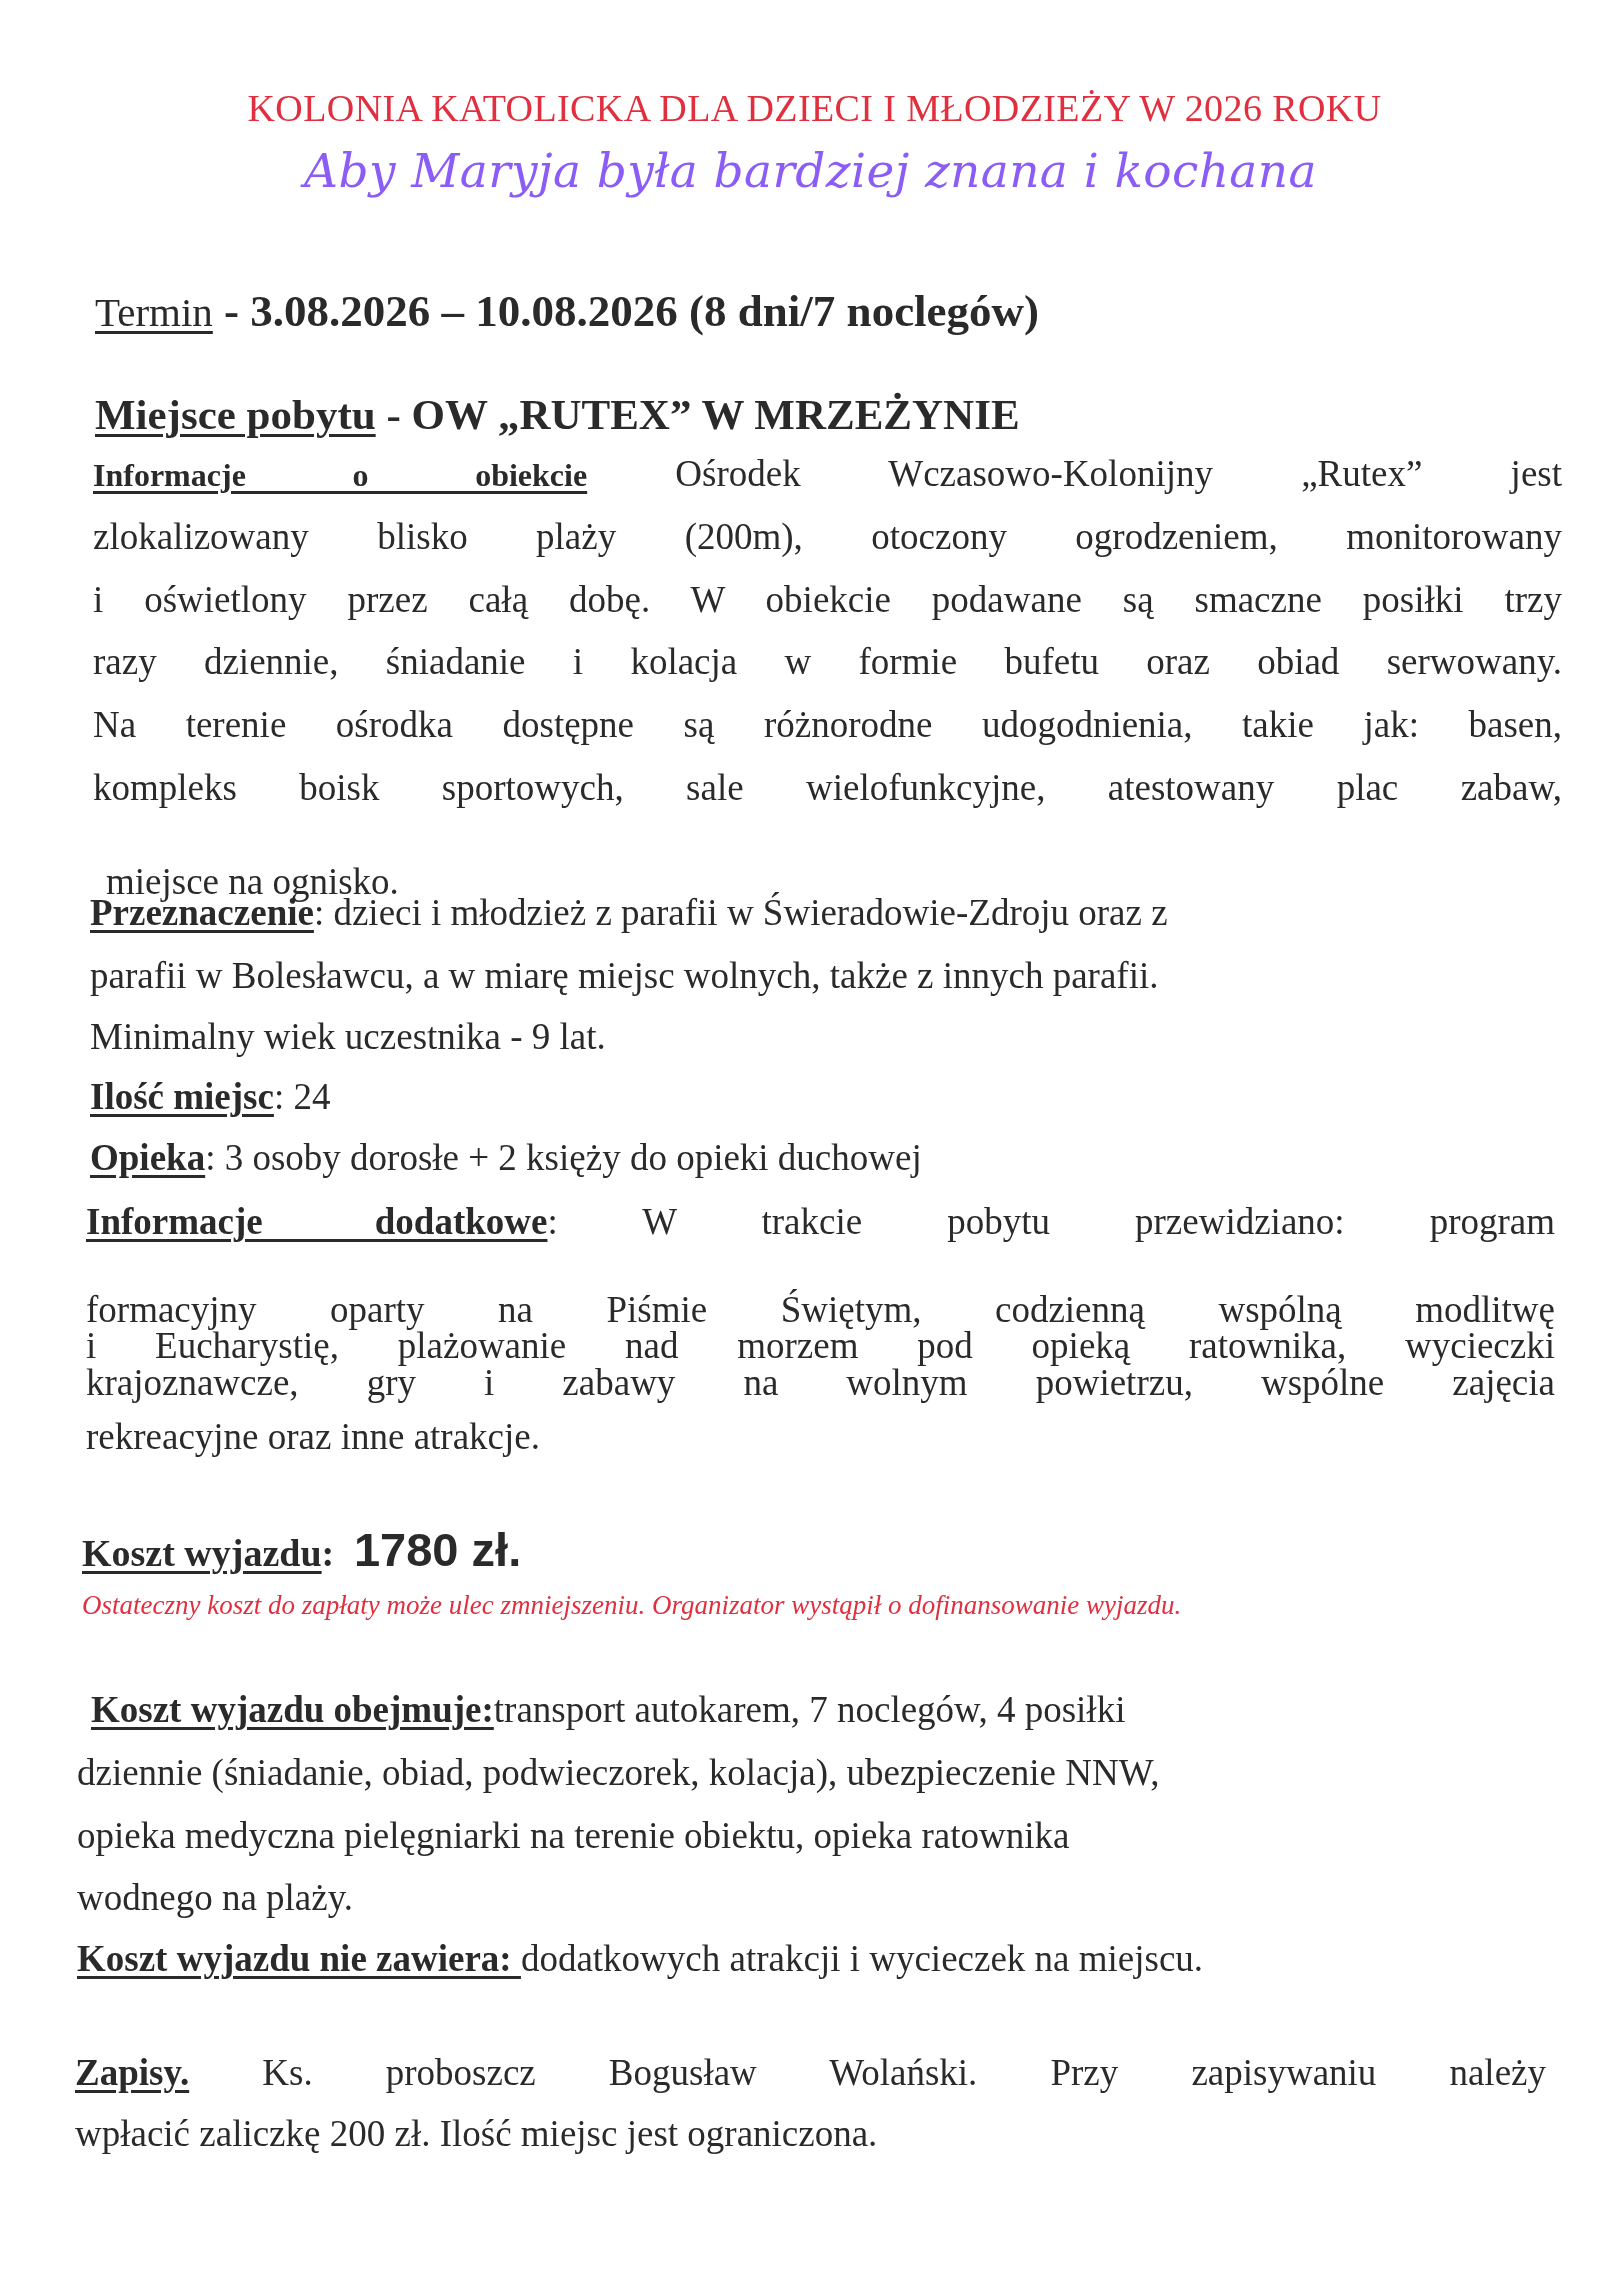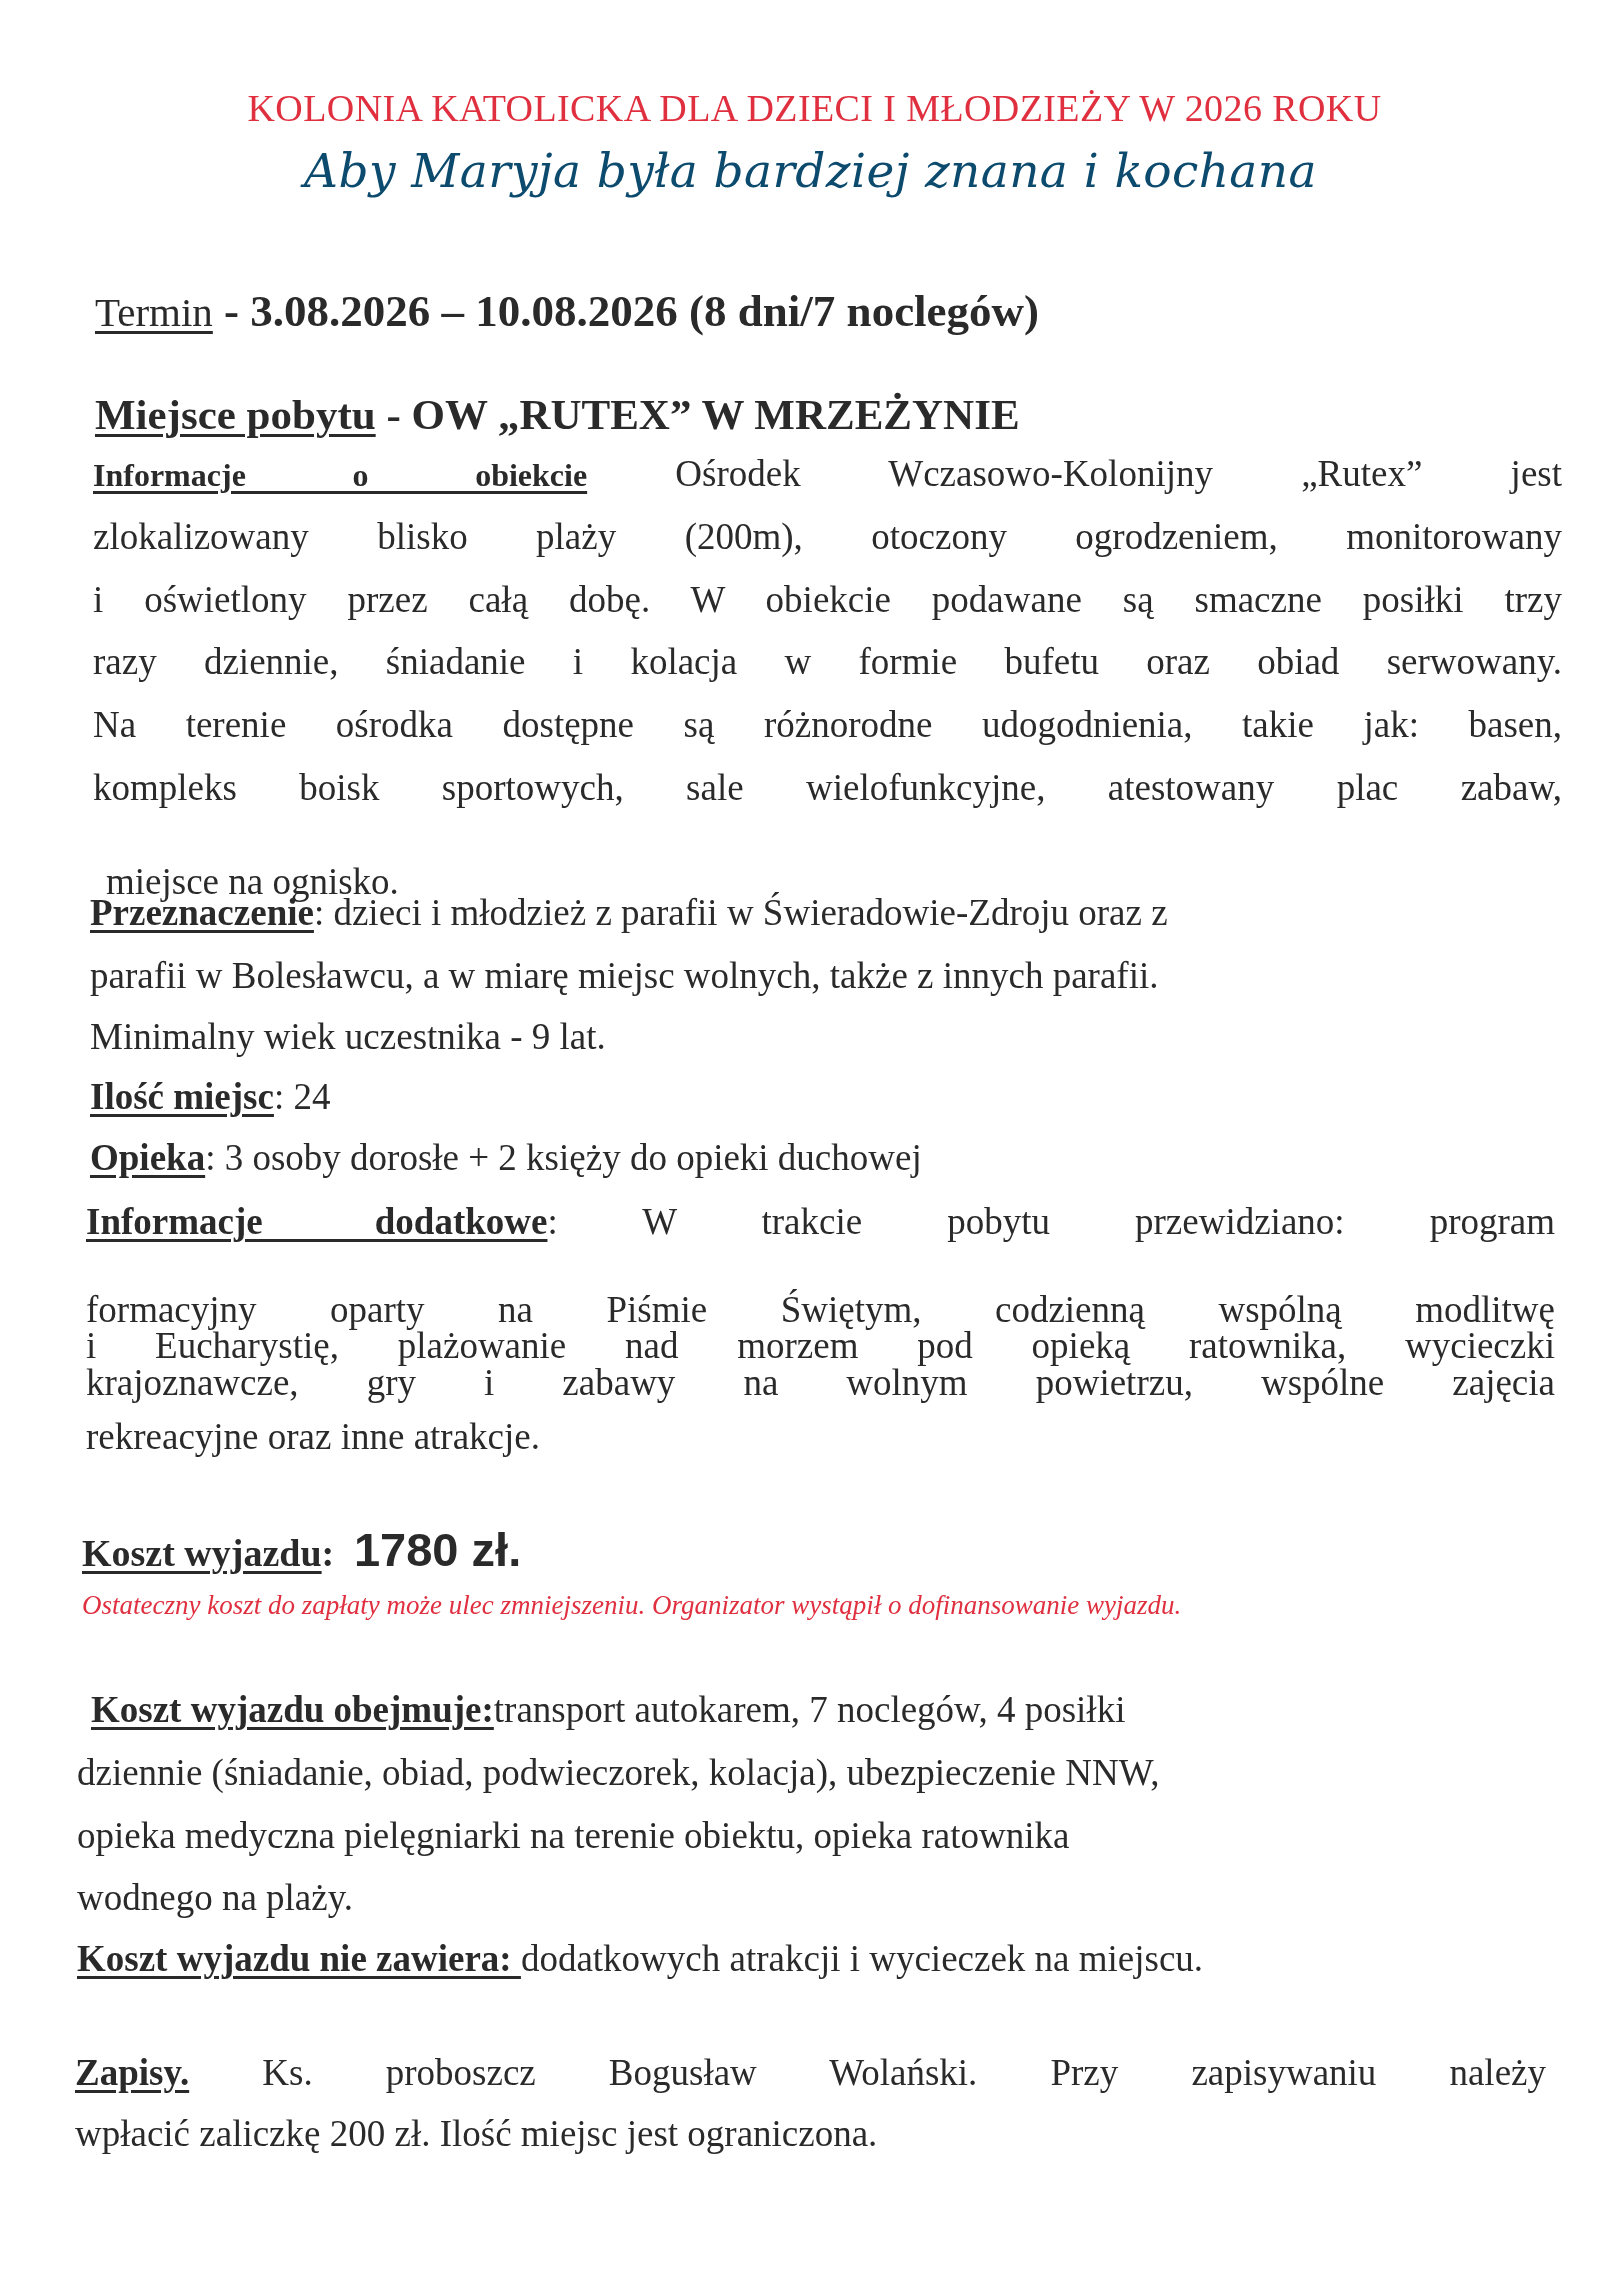--- a/index.html
+++ b/index.html
@@ -32,21 +32,21 @@
       letter-spacing: 0.4px;
     }
     .subtitle {
       position: absolute;
       left: 0; right: 0;
       top: 143px;
       text-align: center;
       font-family: "DejaVu Serif", serif;
       font-style: italic;
       font-size: 47px;
-      color: #0c4a6e;
+      color: #8b5cf6;
       letter-spacing: 0.4px;
     }
     .line {
       position: absolute;
       white-space: nowrap;
       font-family: "Liberation Serif", serif;
       font-size: 43px;
       color: #2a2a2a;
     }
     .justify {

